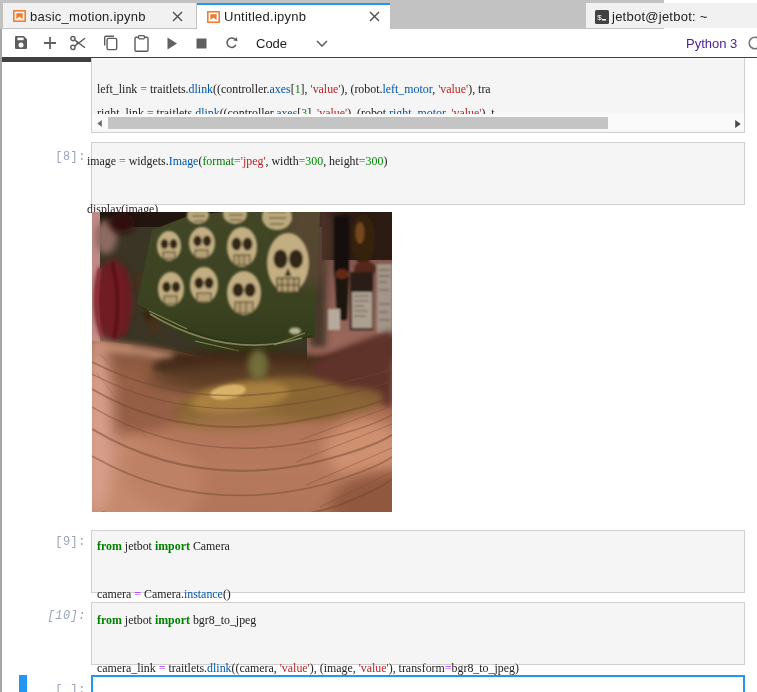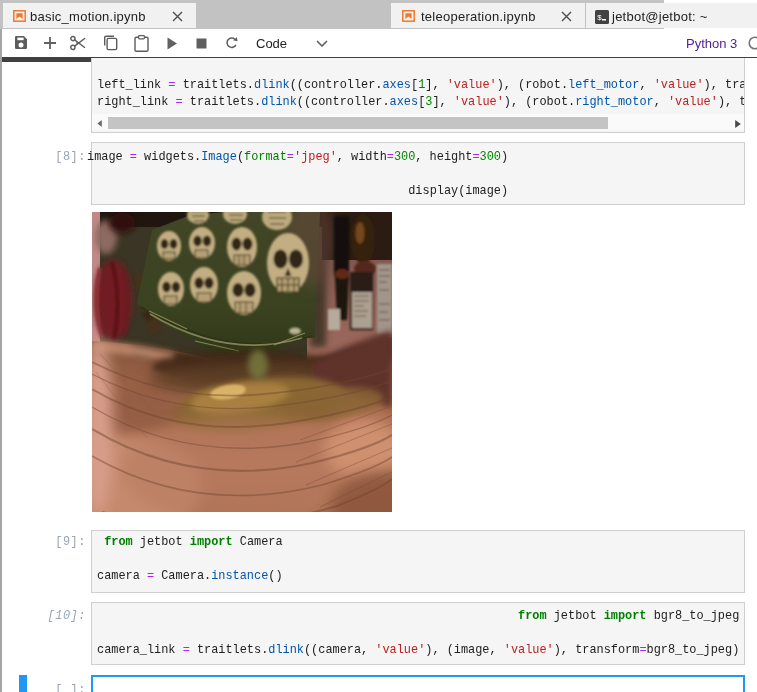--- a/index.html
+++ b/index.html
@@ -12,21 +12,21 @@
   .tablabel{position:absolute;top:6px;font-size:13px;letter-spacing:0.25px;color:#222;white-space:nowrap;}
   .active .tablabel{top:4px;}
   .tabx{position:absolute;top:8px;width:11px;height:11px;}
   .active .tabx{top:6px;}
   
   #toolbar{position:absolute;left:0;top:29px;width:757px;height:28px;background:#fff;border-bottom:5px solid #404040;}
   
   #lborder{position:absolute;left:0;top:29px;width:2px;height:663px;background:#a5a5a5;}
   
   .cellbox{position:absolute;left:91px;width:654px;background:#f5f5f5;border:1px solid #cfcfcf;box-sizing:border-box;}
-  .code{position:absolute;font-family:Liberation Mono, monospace;font-size:11.9px;line-height:17px;white-space:pre;color:#212121;margin:0;text-align:right;}
+  .code{position:absolute;font-family:Liberation Serif, serif;font-size:11.9px;line-height:24px;white-space:pre;color:#212121;margin:0;}
   .k{color:#008000;font-weight:bold;}
   .b{color:#008000;}
   .s{color:#ba2121;}
   .n{color:#080;}
   .pp{color:#05a;}
   .o{color:#aa22ff;}
   .prompt{position:absolute;left:20px;width:66px;text-align:right;font-family:"Liberation Mono",monospace;font-size:11.9px;letter-spacing:0.55px;line-height:17px;color:#9aa4b8;white-space:pre;}
 </style>
 </head>
 <body>
@@ -35,27 +35,27 @@
   <div class="tab" style="left:3px;width:193px;">
     <svg class="abs" style="left:10px;top:7px;" width="13" height="12" viewBox="0 0 13 12">
       <rect x="0.8" y="0.8" width="11.4" height="10.4" fill="none" stroke="#f37726" stroke-width="1.5"></rect>
       <path d="M3.4 3.3 h6.2 v5.8 l-3.1 -2.7 l-3.1 2.7 z" fill="#f37726"></path>
     </svg>
     <div class="tablabel" style="left:27px;">basic_motion.ipynb</div>
     <svg class="tabx" style="left:169px;" width="11" height="11" viewBox="0 0 11 11">
         <path d="M1 1 L10 10 M10 1 L1 10" stroke="#4d4d4d" stroke-width="1.4"></path>
       </svg>
   </div>
-  <div class="tab" style="left:391px;width:194px;">
-    <svg class="abs" style="left:11px;top:7px;" width="13" height="12" viewBox="0 0 13 12">
+  <div class="tab active" style="left:197px;width:193px;">
+    <svg class="abs" style="left:10px;top:6px;" width="13" height="12" viewBox="0 0 13 12">
       <rect x="0.8" y="0.8" width="11.4" height="10.4" fill="none" stroke="#f37726" stroke-width="1.5"></rect>
       <path d="M3.4 3.3 h6.2 v5.8 l-3.1 -2.7 l-3.1 2.7 z" fill="#f37726"></path>
     </svg>
-    <div class="tablabel" style="left:30px;">teleoperation.ipynb</div>
-    <svg class="tabx" style="left:170px;" width="11" height="11" viewBox="0 0 11 11">
+    <div class="tablabel" style="left:27px;">Untitled.ipynb</div>
+    <svg class="tabx" style="left:172px;" width="11" height="11" viewBox="0 0 11 11">
         <path d="M1 1 L10 10 M10 1 L1 10" stroke="#4d4d4d" stroke-width="1.4"></path>
       </svg>
   </div>
   <div class="tab" style="left:586px;width:171px;">
     <svg class="abs" style="left:9px;top:7px;" width="14" height="14" viewBox="0 0 14 14">
       <rect x="0" y="0" width="14" height="14" rx="1.5" fill="#424242"></rect>
       <text x="2" y="9.5" font-family="Liberation Mono,monospace" font-size="8" fill="#fff">$</text>
       <rect x="7" y="9" width="4" height="1.5" fill="#fff"></rect>
     </svg>
     <div class="tablabel" style="left:26px;">jetbot@jetbot: ~</div>

